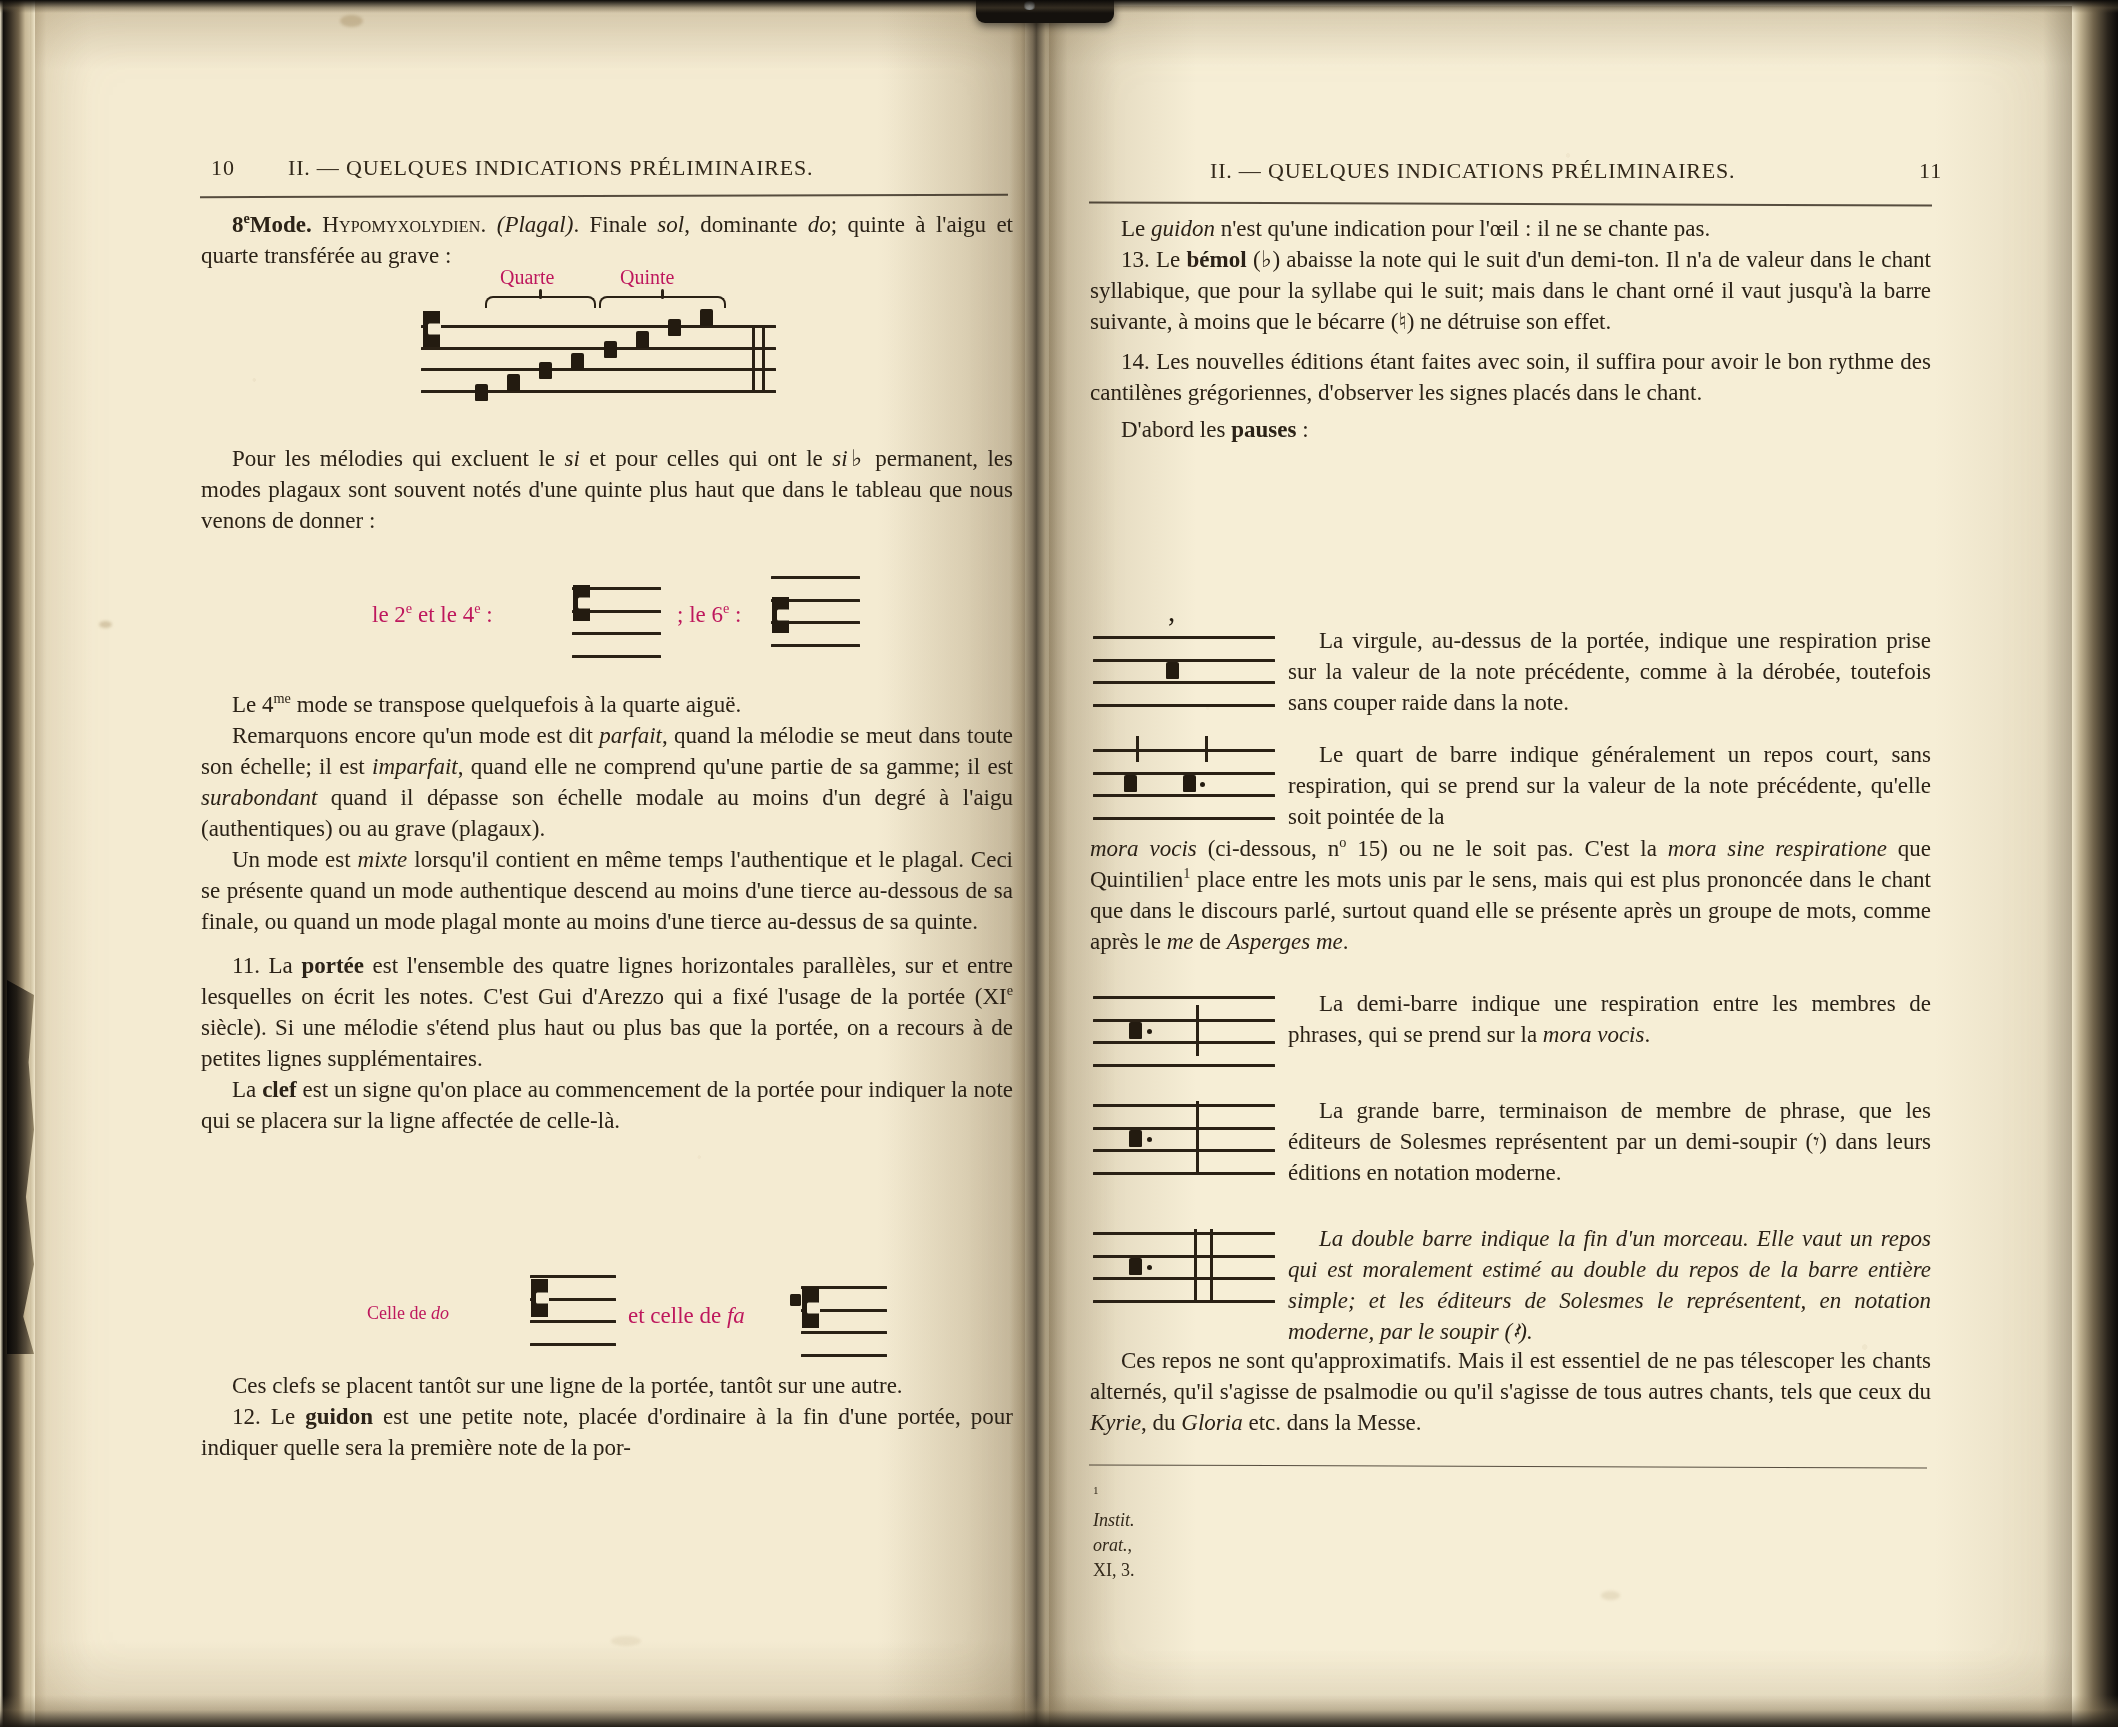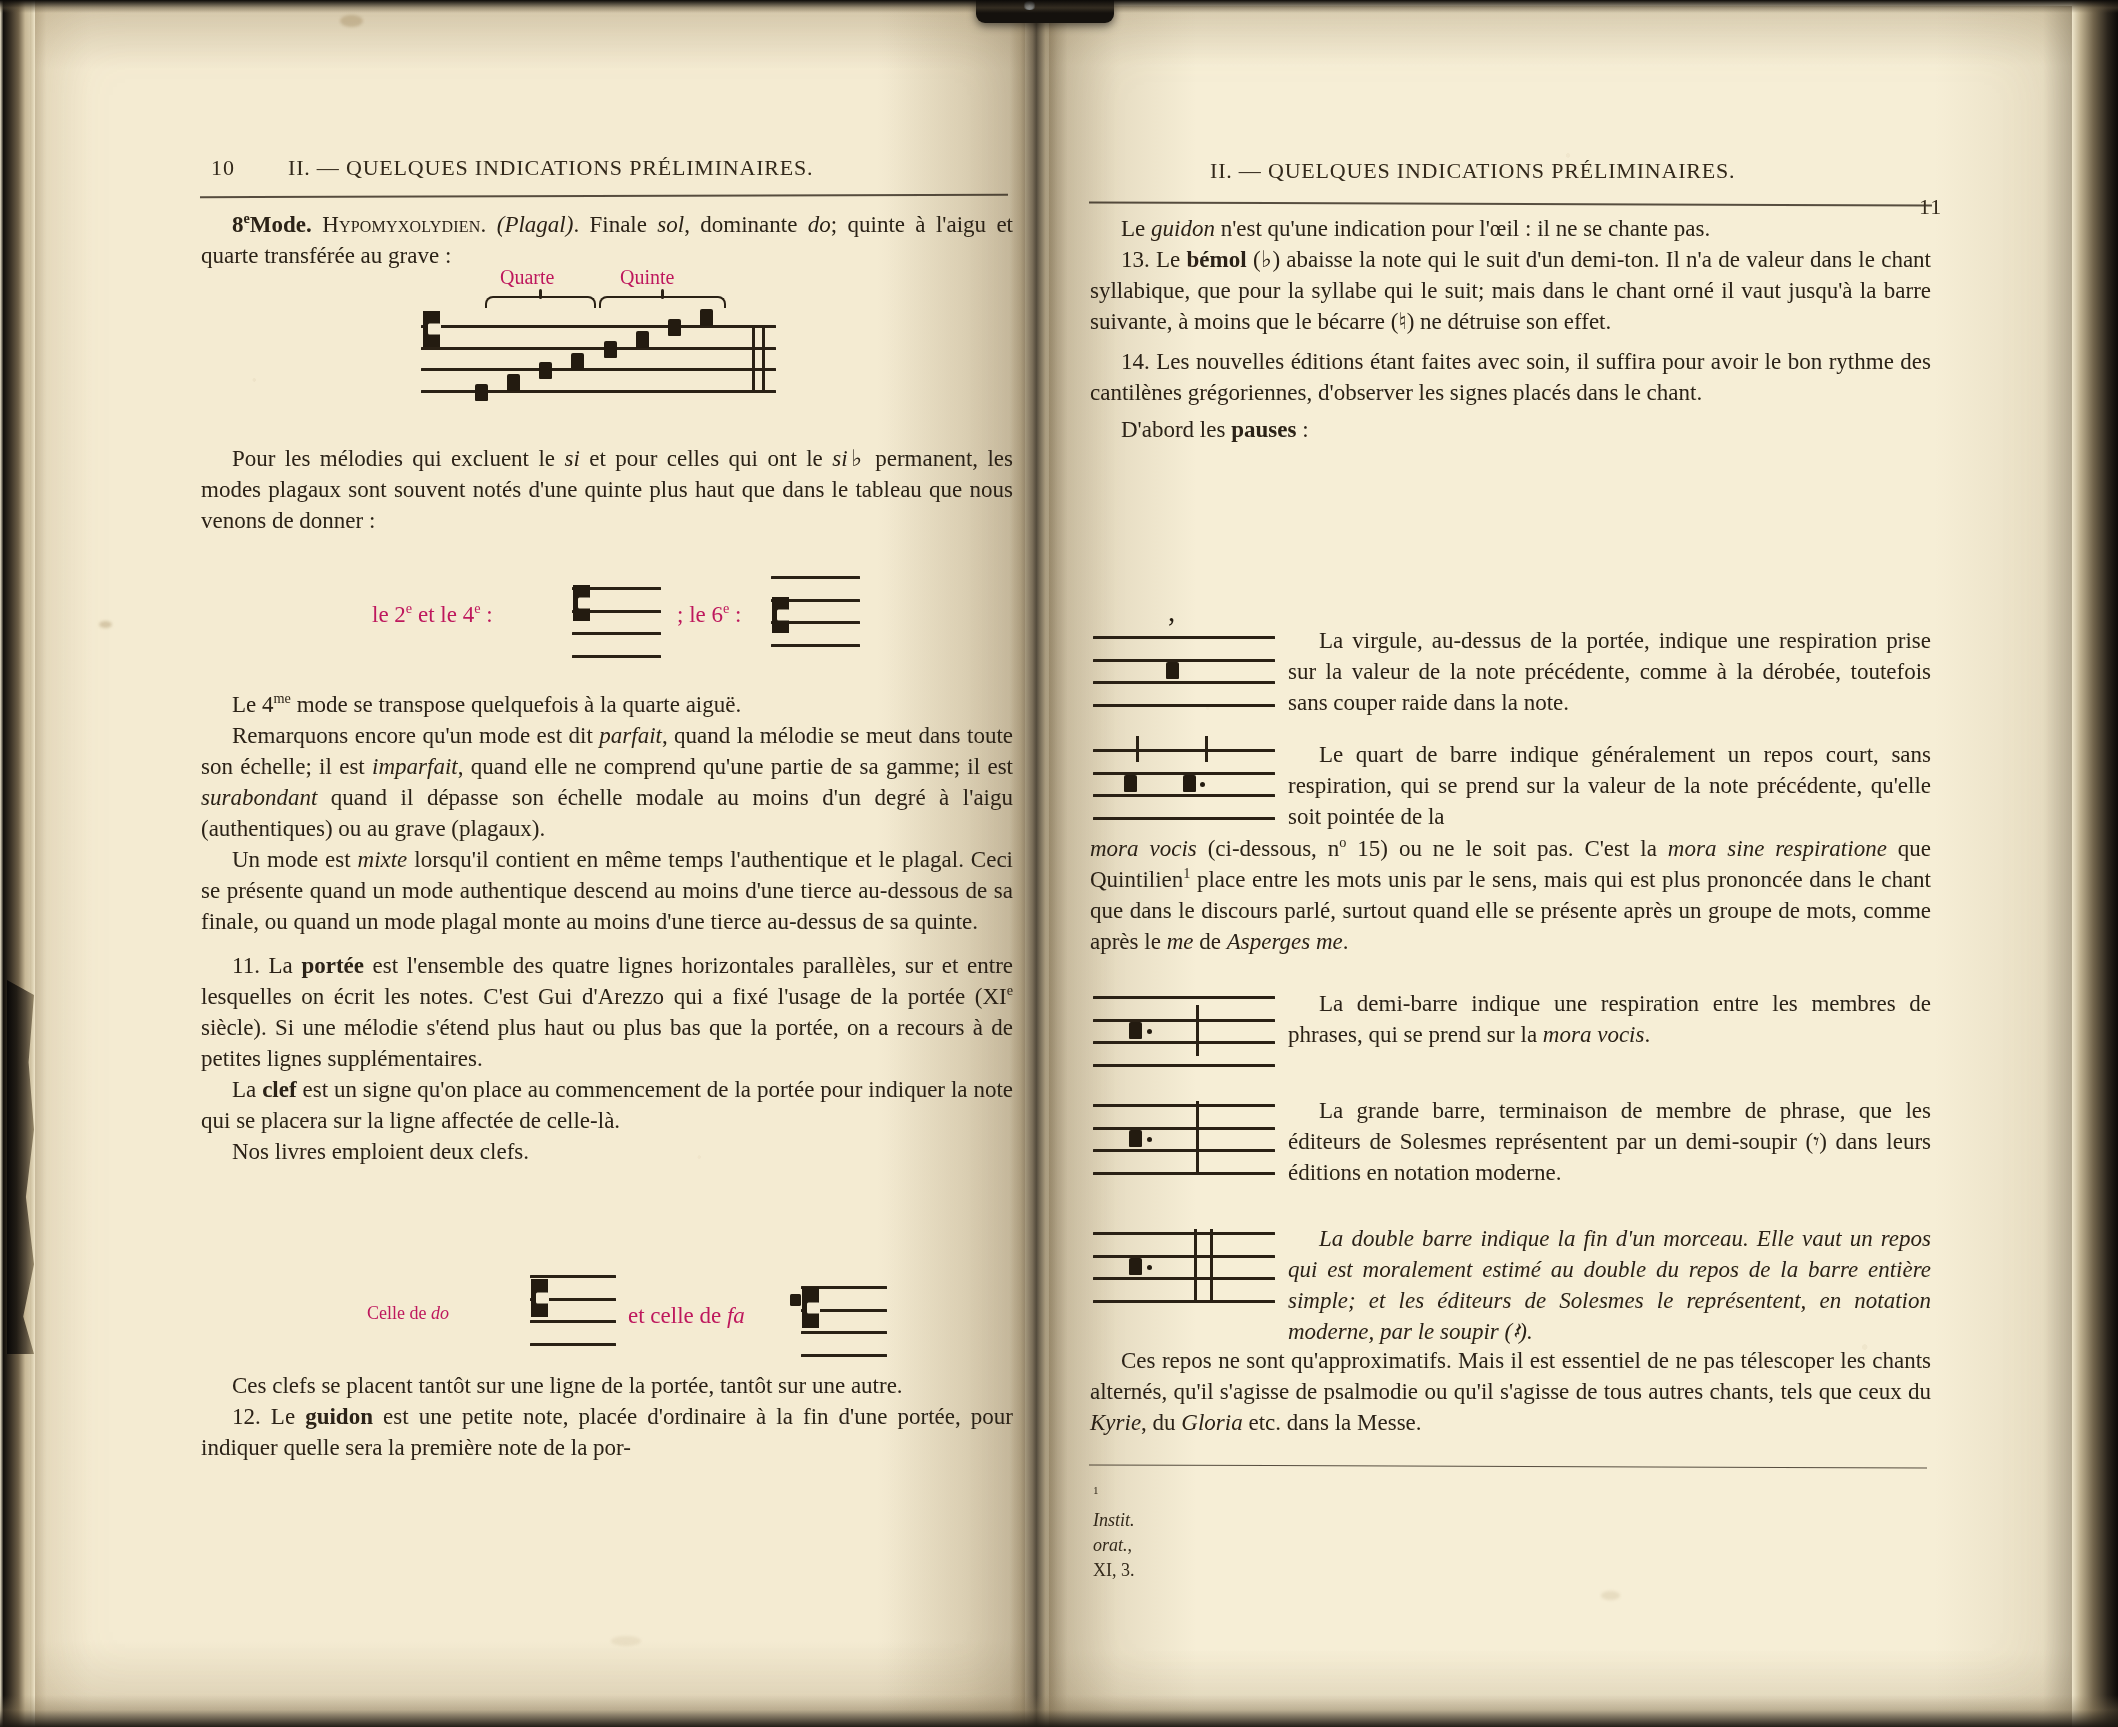--- a/index.html
+++ b/index.html
@@ -290,21 +290,20 @@
       <p class="ind"><span>Le 4</span><span class="sup">me</span><span> mode se transpose quelquefois à la quarte aiguë.</span></p>
 
       <p class="ind"><span>Remarquons encore qu'un mode est dit </span><span class="it">parfait</span><span>, quand la mélodie se meut dans toute son échelle; il est </span><span class="it">imparfait</span><span>, quand elle ne comprend qu'une partie de sa gamme; il est </span><span class="it">surabondant</span><span> quand il dépasse son échelle modale au moins d'un degré à l'aigu (authentiques) ou au grave (plagaux).</span></p>
 
       <p class="ind"><span>Un mode est </span><span class="it">mixte</span><span> lorsqu'il contient en même temps l'authentique et le plagal. Ceci se présente quand un mode authentique descend au moins d'une tierce au-dessous de sa finale, ou quand un mode plagal monte au moins d'une tierce au-dessus de sa quinte.</span></p>
 
       <p class="ind" style="margin-top:13px;"><span>11. </span><span>La </span><span class="bd">portée</span><span> est l'ensemble des quatre lignes horizontales parallèles, sur et entre lesquelles on écrit les notes. C'est Gui d'Arezzo qui a fixé l'usage de la portée (XI</span><span class="sup">e</span><span> siècle). Si une mélodie s'étend plus haut ou plus bas que la portée, on a recours à de petites lignes supplémentaires.</span></p>
 
       <p class="ind"><span>La </span><span class="bd">clef</span><span> est un signe qu'on place au commencement de la portée pour indiquer la note qui se placera sur la ligne affectée de celle-là.</span></p>
 
-      <p class="ind">Nos livres emploient deux clefs.</p>
     </div>
 
     <div class="figlabel" style="left:367px;top:1303px;font-size:18px;font-family:Liberation Serif, serif;"><span>Celle de </span><span class="it">do</span></div>
 
     <div class="staff" style="left:530px;top:1275px;width:86px;height:68px;">
       <div class="ln" style="top:0px;"></div>
       <div class="ln" style="top:23px;"></div>
       <div class="ln" style="top:45px;"></div>
       <div class="ln" style="top:68px;"></div>
       <div class="clefdo" style="left:1px;top:4px;height:38px;"></div>
@@ -325,21 +324,21 @@
     <div class="col" style="left:201px;top:1370px;width:812px;">
       <p class="ind">Ces clefs se placent tantôt sur une ligne de la portée, tantôt sur une autre.</p>
       <p class="ind"><span>12. </span><span>Le </span><span class="bd">guidon</span><span> est une petite note, placée d'ordinaire à la fin d'une portée, pour indiquer quelle sera la première note de la por-</span></p>
     </div>
   </div>
 
   <div class="page" id="page-right">
 
     <div class="runhead" style="left:1210px;top:158px;">II. — QUELQUES INDICATIONS PRÉLIMINAIRES.</div>
 
-    <div class="folio" style="left:1919px;top:158px;margin-top:36px;">11</div>
+    <div class="folio" style="left:1919px;top:158px;">11</div>
 
     <div class="rule" style="left:1089px;top:203px;width:843px;transform:rotate(0.22deg);"></div>
 
     <div class="col" style="left:1090px;top:213px;width:841px;">
 
       <p class="ind"><span>Le </span><span class="it">guidon</span><span> n'est qu'une indication pour l'œil : il ne se chante pas.</span></p>
 
       <p class="ind"><span>13. </span><span>Le </span><span class="bd">bémol</span><span> (♭) abaisse la note qui le suit d'un demi-ton. Il n'a de valeur dans le chant syllabique, que pour la syllabe qui le suit; mais dans le chant orné il vaut jusqu'à la barre suivante, à moins que le bécarre (♮) ne détruise son effet.</span></p>
 
       <p class="ind" style="margin-top:9px;"><span>14. </span><span>Les nouvelles éditions étant faites avec soin, il suffira pour avoir le bon rythme des cantilènes grégoriennes, d'observer les signes placés dans le chant.</span></p>

